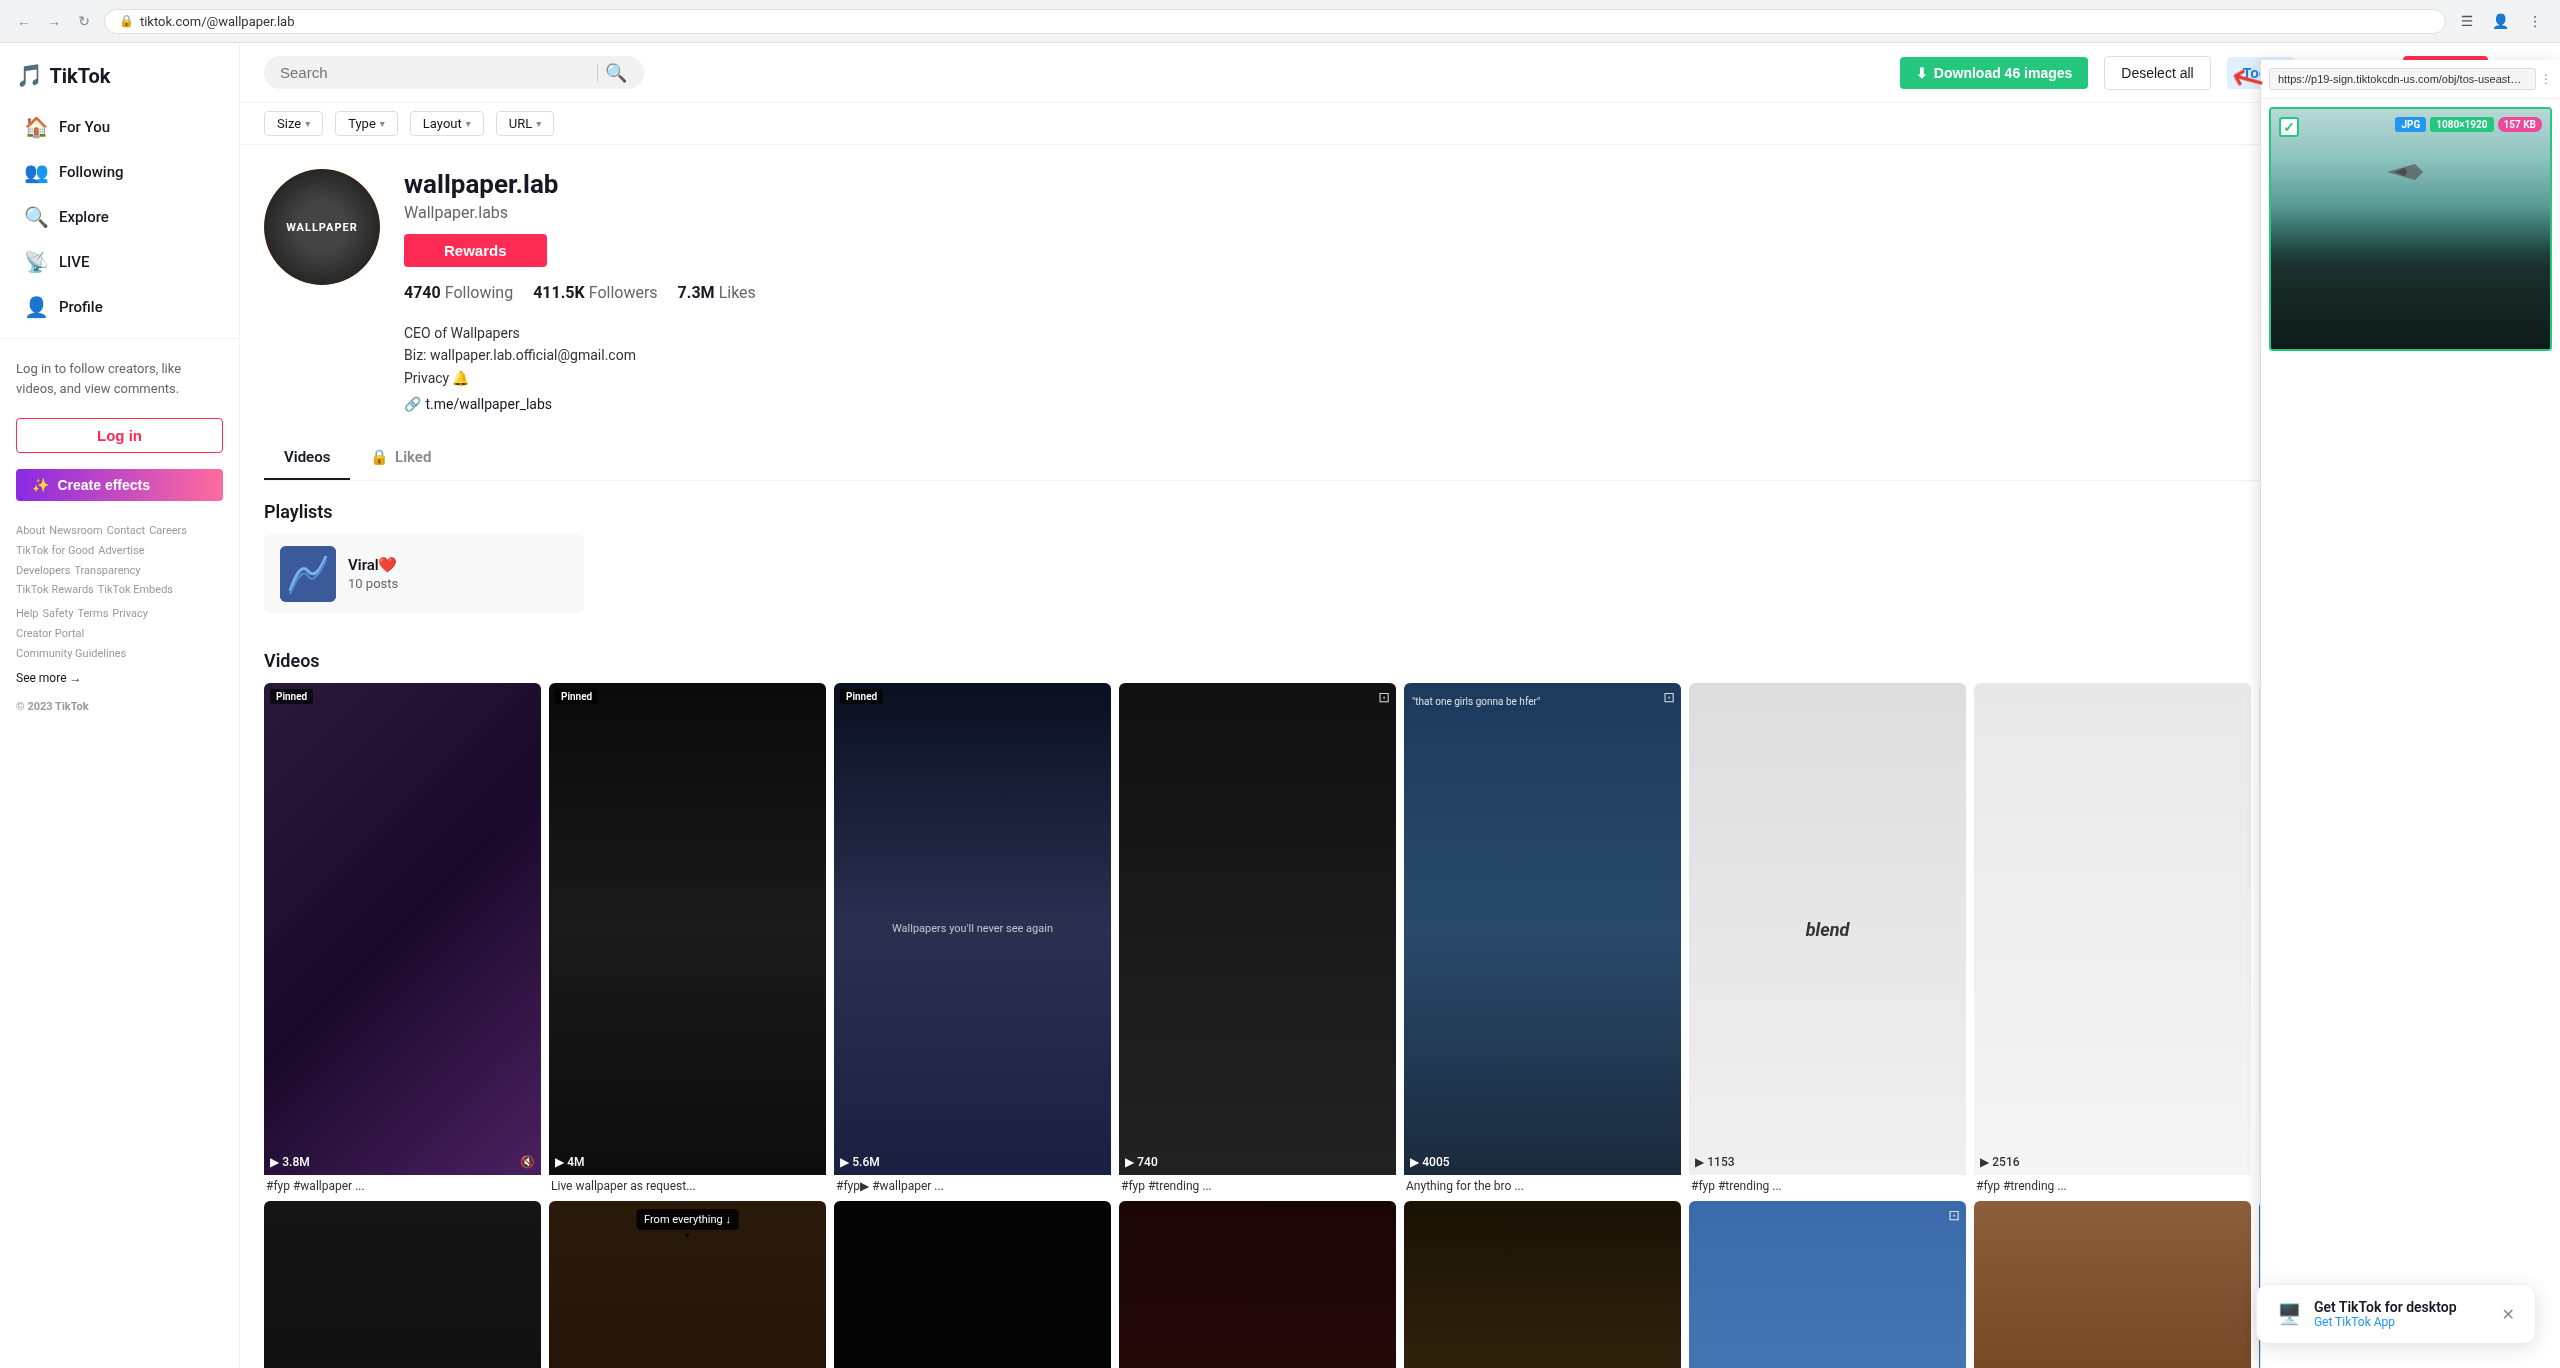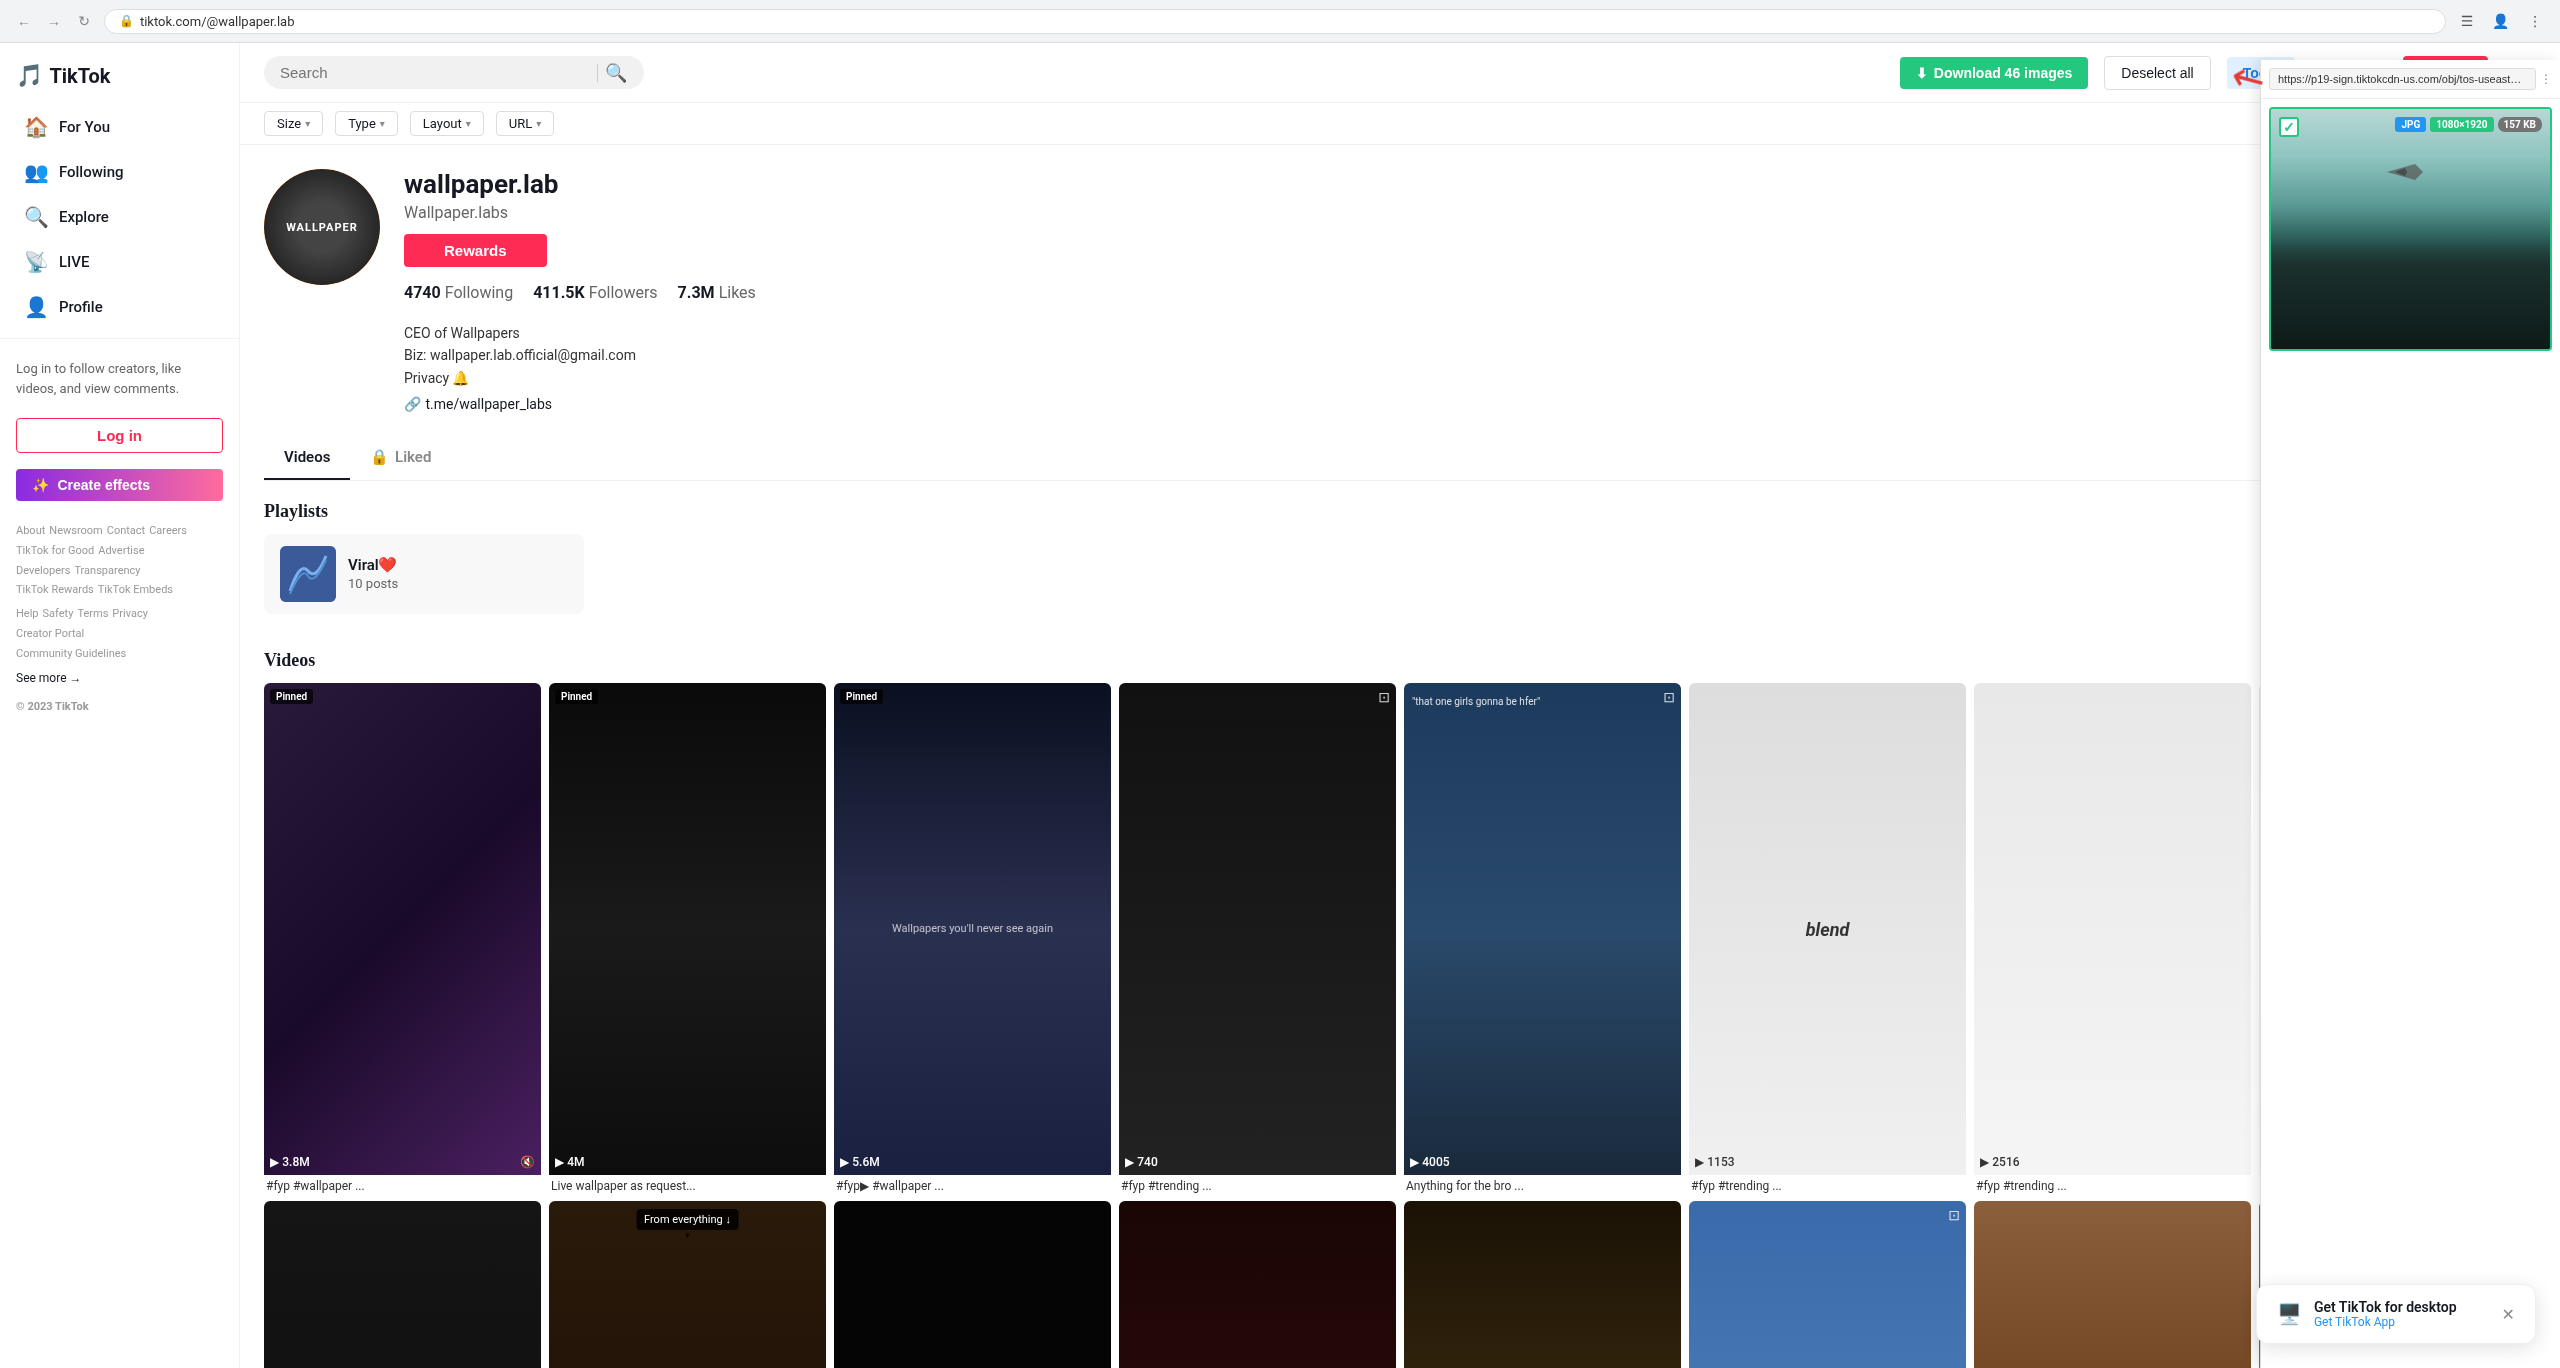--- a/index.html
+++ b/index.html
@@ -73,21 +73,21 @@
     .profile-link { color: #161823; display: flex; align-items: center; gap: 4px; margin-top: 4px; font-size: 14px; cursor: pointer; }
     .profile-actions { display: flex; gap: 8px; margin-left: auto; }
     .icon-btn-sm { width: 32px; height: 32px; display: flex; align-items: center; justify-content: center; border: 1px solid #ddd; border-radius: 4px; cursor: pointer; font-size: 16px; background: #fff; }
 
     
     .tabs { display: flex; gap: 0; margin-top: 20px; border-bottom: 1px solid #f1f1f2; }
     .tab { padding: 12px 20px; font-size: 15px; font-weight: 600; cursor: pointer; color: #888; border-bottom: 2px solid transparent; display: flex; align-items: center; gap: 6px; }
     .tab.active { color: #161823; border-bottom-color: #161823; }
 
     
-    .section-title { font-size: 18px; font-weight: 600; padding: 20px 24px 12px; font-family: Liberation Serif, serif; }
+    .section-title { font-size: 18px; font-weight: 600; padding: 20px 24px 12px; }
     .playlists { padding: 0 24px 16px; display: flex; gap: 16px; }
     .playlist-card { display: flex; align-items: center; gap: 12px; background: #f8f8f8; border-radius: 8px; padding: 12px 16px; width: 320px; cursor: pointer; }
     .playlist-thumb { width: 56px; height: 56px; border-radius: 6px; background: linear-gradient(135deg, #4a90d9, #9b59b6); display: flex; align-items: center; justify-content: center; overflow: hidden; }
     .playlist-info .playlist-name { font-size: 15px; font-weight: 600; }
     .playlist-info .playlist-count { font-size: 13px; color: #666; margin-top: 2px; }
 
     
     .videos-section { padding: 0 24px; }
     .videos-grid { display: grid; grid-template-columns: repeat(8, 1fr); gap: 8px; }
     .video-card { border-radius: 6px; overflow: hidden; cursor: pointer; position: relative; }
@@ -103,21 +103,21 @@
     .popup-url-bar { padding: 8px; border-bottom: 1px solid #eee; display: flex; align-items: center; gap: 4px; }
     .popup-url-input { flex: 1; font-size: 11px; color: #333; background: #f5f5f5; border: 1px solid #ddd; border-radius: 3px; padding: 4px 8px; outline: none; overflow: hidden; white-space: nowrap; text-overflow: ellipsis; }
     .popup-image { width: 100%; padding: 8px; }
     .popup-image-inner { position: relative; border: 2px solid #25c77e; border-radius: 4px; overflow: hidden; }
     .popup-checkbox { position: absolute; top: 8px; left: 8px; width: 20px; height: 20px; background: #fff; border: 2px solid #25c77e; border-radius: 3px; display: flex; align-items: center; justify-content: center; z-index: 10; }
     .popup-checkbox-check { color: #25c77e; font-weight: 700; font-size: 14px; }
     .popup-badges { position: absolute; top: 8px; right: 8px; display: flex; gap: 4px; z-index: 10; }
     .badge { font-size: 10px; font-weight: 700; padding: 2px 6px; border-radius: 3px; }
     .badge-jpg { background: #2196f3; color: #fff; }
     .badge-size { background: #25c77e; color: #fff; }
-    .badge-kb { background: #737373; color: #fff; border-radius: 7px; }
+    .badge-kb { background: #ec4899; color: #fff; border-radius: 7px; }
     .popup-image-placeholder { width: 100%; height: 240px; position: relative; overflow: hidden; }
     .plane-in-sky { width: 100%; height: 100%; background: linear-gradient(180deg, #b8d8d5 0%, #8fc4c0 20%, #5a9a95 40%, #2a5a55 55%, #1a2e2c 70%, #0d1a18 100%); }
     .crowd-shape { position: absolute; bottom: 0; left: 0; right: 0; height: 45%; background: linear-gradient(180deg, transparent, #1a2e2c 30%, #0d1a18); }
 
     
     .red-arrow { position: fixed; top: 55px; right: 295px; color: #e53935; font-size: 40px; z-index: 300; transform: rotate(-30deg); pointer-events: none; }
 
     
     .toast { position: fixed; bottom: 24px; right: 24px; background: #fff; border: 1px solid #eee; border-radius: 12px; padding: 14px 20px; display: flex; align-items: center; gap: 12px; box-shadow: 0 4px 20px rgba(0,0,0,0.12); z-index: 400; min-width: 280px; }
     .toast-icon { font-size: 20px; }

